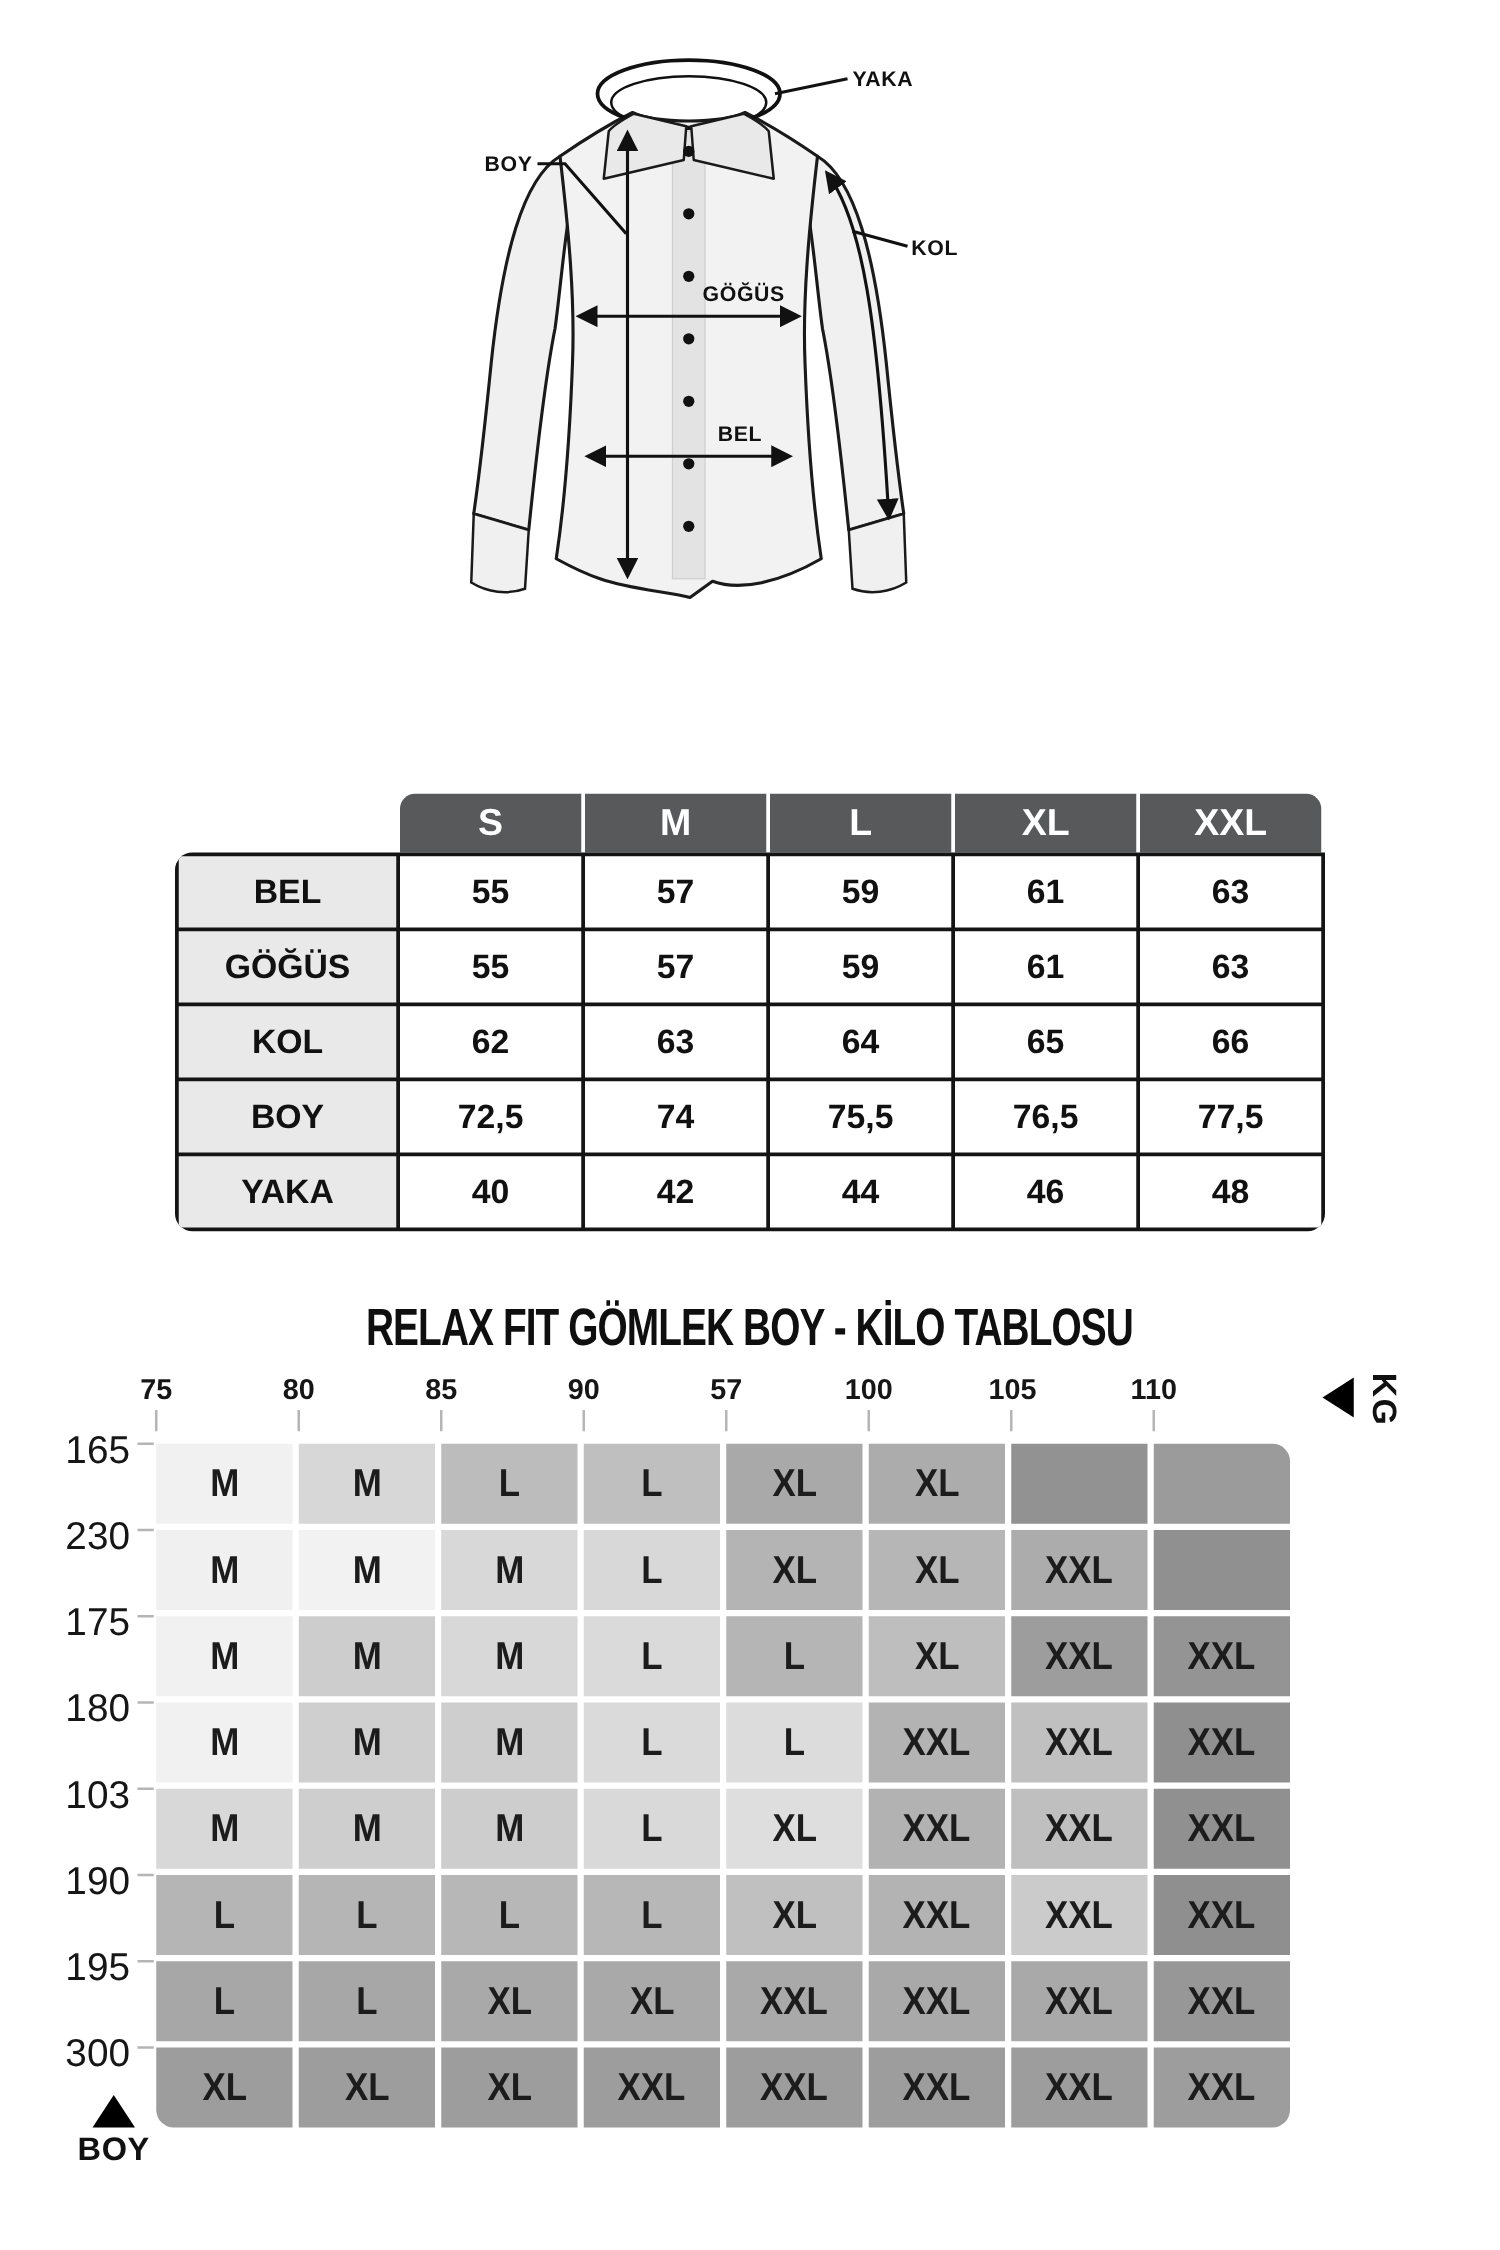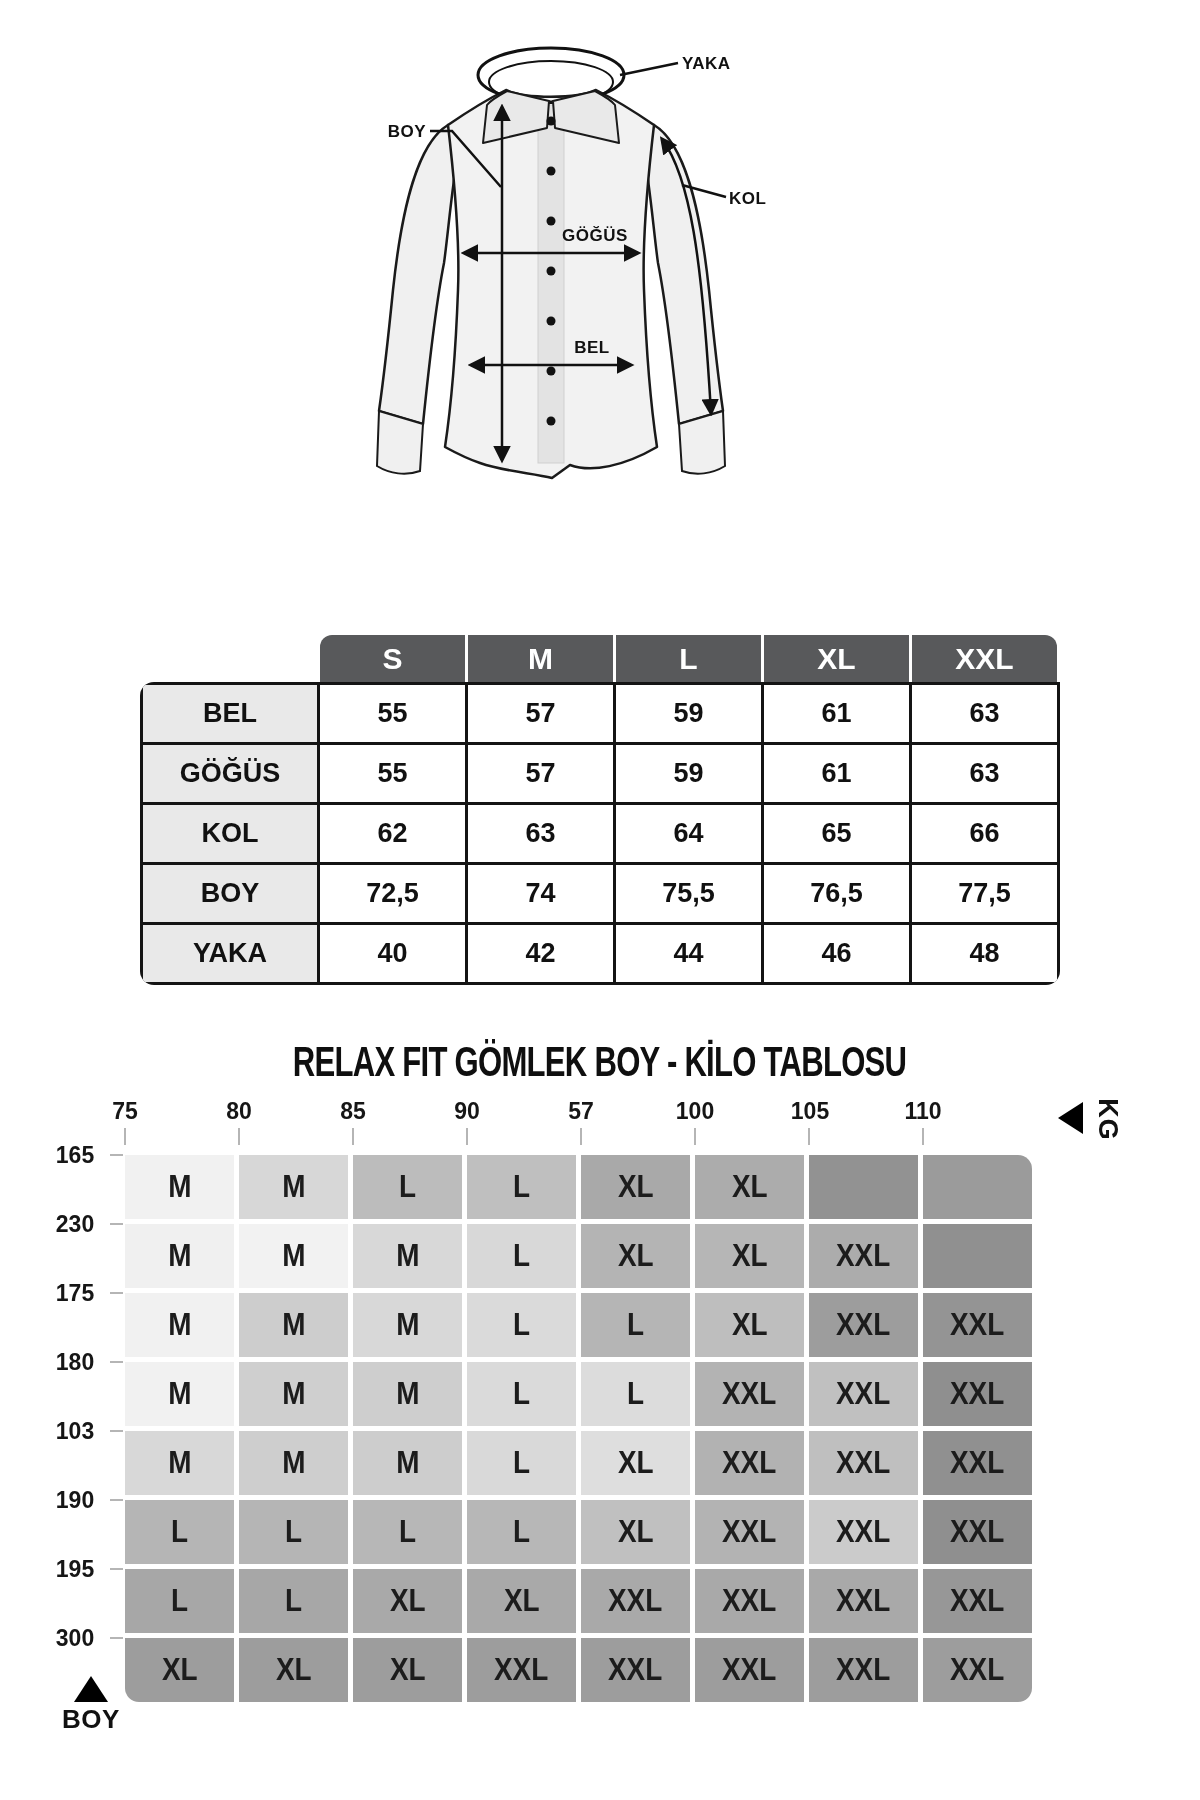--- a/index.html
+++ b/index.html
@@ -18,21 +18,21 @@
   .hcell:last-child{border-top-right-radius:12px;}
   .tbl-body{position:absolute;left:140px;top:682px;width:920px;display:grid;
             grid-template-columns:174px repeat(5,1fr);gap:3px;padding:3px;background:#141414;
             border-radius:14px 0 14px 14px;overflow:hidden;box-sizing:border-box;}
   .lcell,.vcell{height:57px;display:flex;align-items:center;justify-content:center;font-weight:700;font-size:27px;}
   .lcell{background:#e9e9e9;}
   .vcell{background:#ffffff;}
   
   .kg-tick{position:absolute;top:1098px;transform:translateX(-50%);font-size:23px;font-weight:700;color:#161616;}
   .kg-mark{position:absolute;top:1128px;width:2px;height:17px;background:#b5b5b5;transform:translateX(-50%);}
-  .boy-tick{position:absolute;left:46px;width:58px;text-align:center;font-size:23px;font-weight:700;color:#161616;}
+  .boy-tick{position:absolute;left:46px;width:58px;text-align:right;font-size:31px;font-weight:400;color:#161616;}
   .boy-mark{position:absolute;left:110px;width:13px;height:2px;background:#b5b5b5;}
   .kilo-grid{position:absolute;left:125px;top:1155px;width:907px;display:grid;
              grid-template-columns:repeat(8,1fr);gap:5px;}
   .gcell{height:64px;display:flex;align-items:center;justify-content:center;
          font-size:31px;font-weight:700;color:#1c1c1c;}
   .cond9{display:inline-block;transform:scaleX(.9);}
   .tri-left{position:absolute;left:1058px;top:1102px;width:0;height:0;
             border-top:16px solid transparent;border-bottom:16px solid transparent;border-right:25px solid #000;}
   .kg-txt{position:absolute;left:1086px;top:1104px;font-size:27px;font-weight:700;transform:rotate(90deg);
           transform-origin:center;letter-spacing:1px;}

